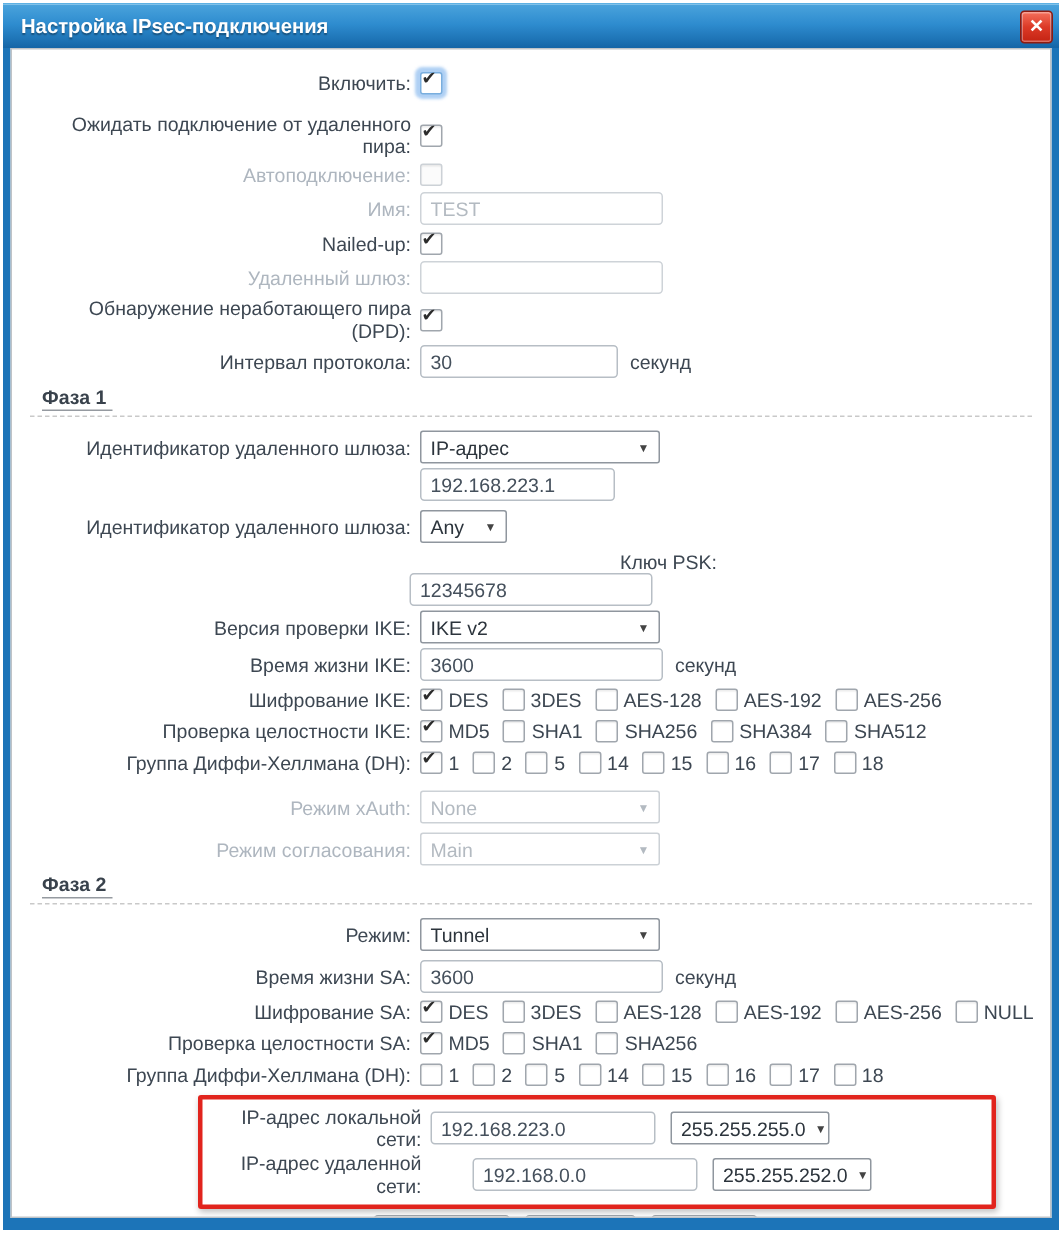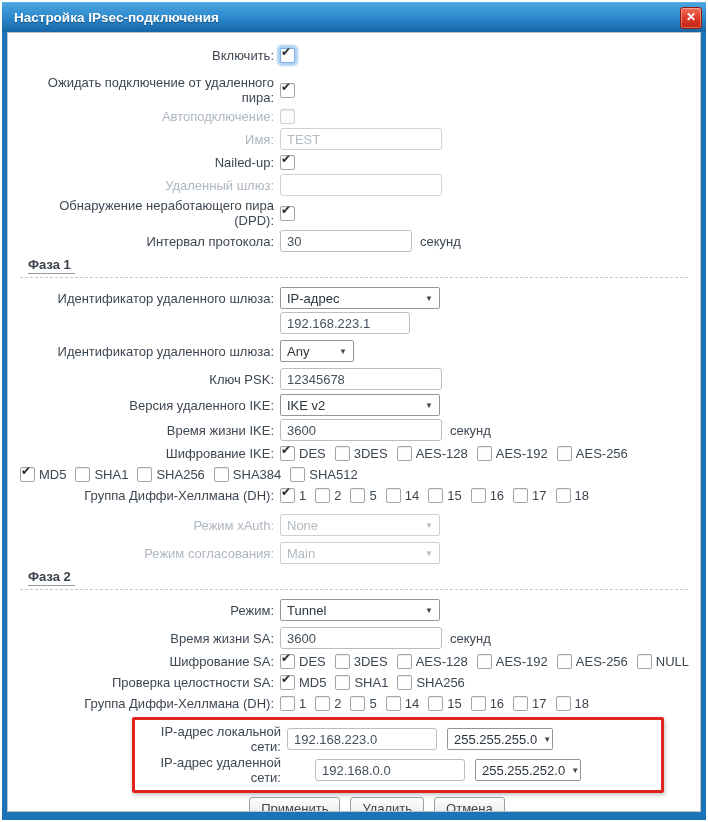--- a/index.html
+++ b/index.html
@@ -97,31 +97,31 @@
                 <span class="sv">IP-адрес</span>
                 <span class="arr">▼</span>
               </div>
             </div>
             <div class="row tall">
               <div class="lbl"></div>
               <input class="txt" type="text" value="192.168.223.1" style="width: 130px;">
             </div>
             <div class="row tall" style="margin-top: 4px;">
               <div class="lbl">Идентификатор удаленного шлюза:</div>
-              <div class="sel" style="width: 74px; text-align: center;">
+              <div class="sel" style="width: 58px; text-align: center;">
                 <span class="sv">Any</span>
                 <span class="arr">▼</span>
               </div>
             </div>
-            <div class="row tall" style="margin-top: 4px;">
+            <div class="row tall" style="margin-top: 4px; flex-direction: column;">
               <div class="lbl">Ключ PSK:</div>
               <input class="txt" type="text" value="12345678" style="width: 162px;">
             </div>
             <div class="row tall" style="margin-top: 2px;">
-              <div class="lbl">Версия удаленного IKE:</div>
+              <div class="lbl">Версия проверки IKE:</div>
               <div class="sel" style="width: 160px;">
                 <span class="sv">IKE v2</span>
                 <span class="arr">▼</span>
               </div>
             </div>
             <div class="row tall">
               <div class="lbl">Время жизни IKE:</div>
               <input class="txt" type="text" value="3600" style="width: 162px;">
               <span class="suffix">секунд</span>
             </div>
@@ -146,20 +146,21 @@
                   <span class="cb"></span>
                   <span class="ol">AES-192</span>
                 </span>
                 <span class="opt">
                   <span class="cb"></span>
                   <span class="ol">AES-256</span>
                 </span>
               </div>
             </div>
             <div class="row">
+              <div class="lbl">Проверка целостности IKE:</div>
               <div class="opts">
                 <span class="opt">
                   <span class="cb on">
                     <span class="mark">✔</span>
                   </span>
                   <span class="ol">MD5</span>
                 </span>
                 <span class="opt">
                   <span class="cb"></span>
                   <span class="ol">SHA1</span>

